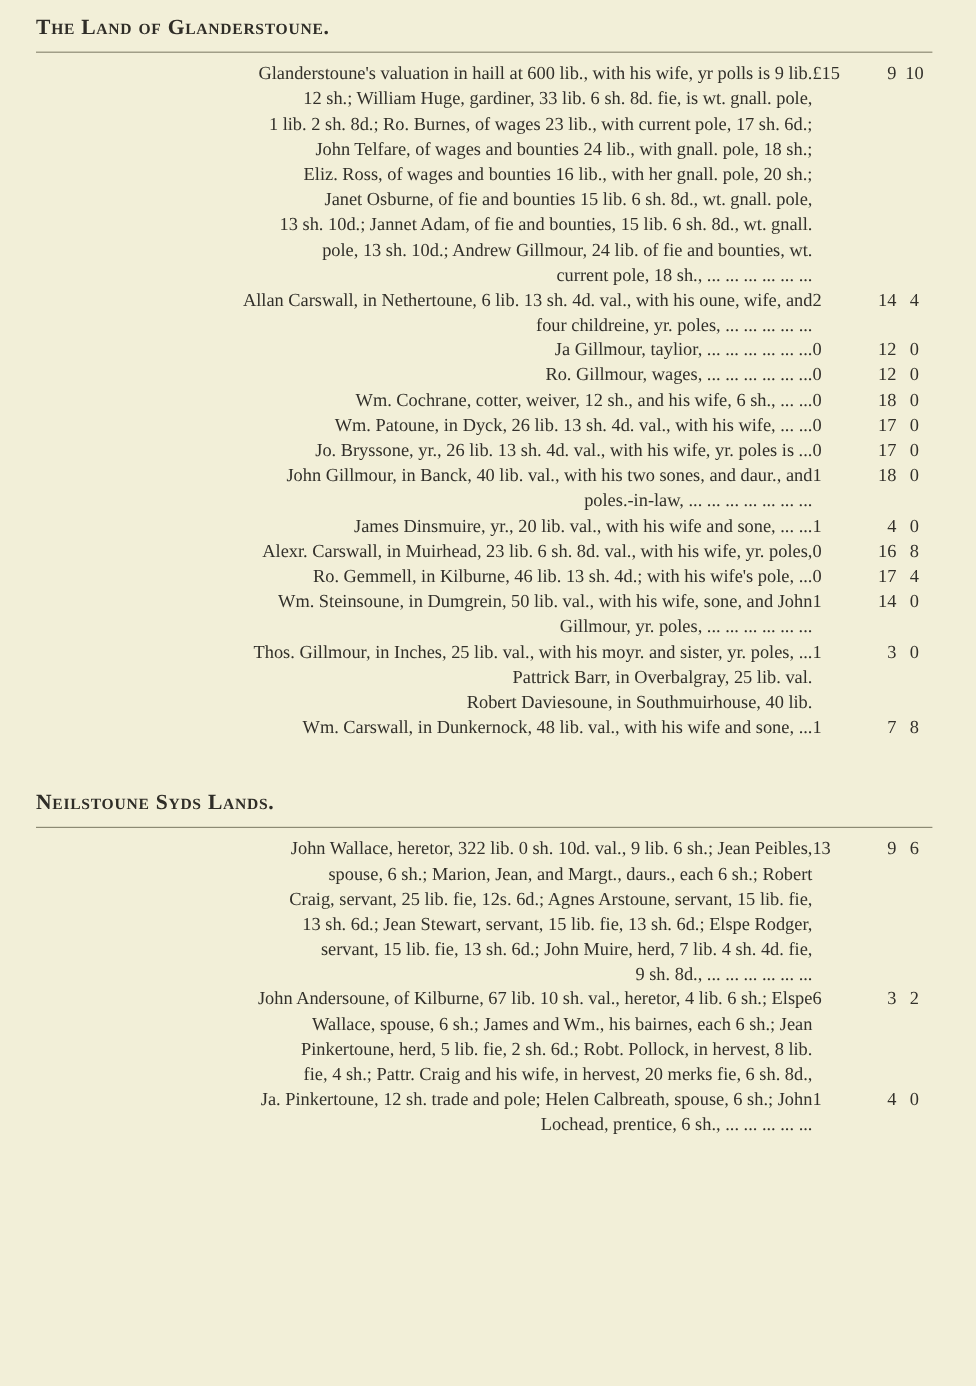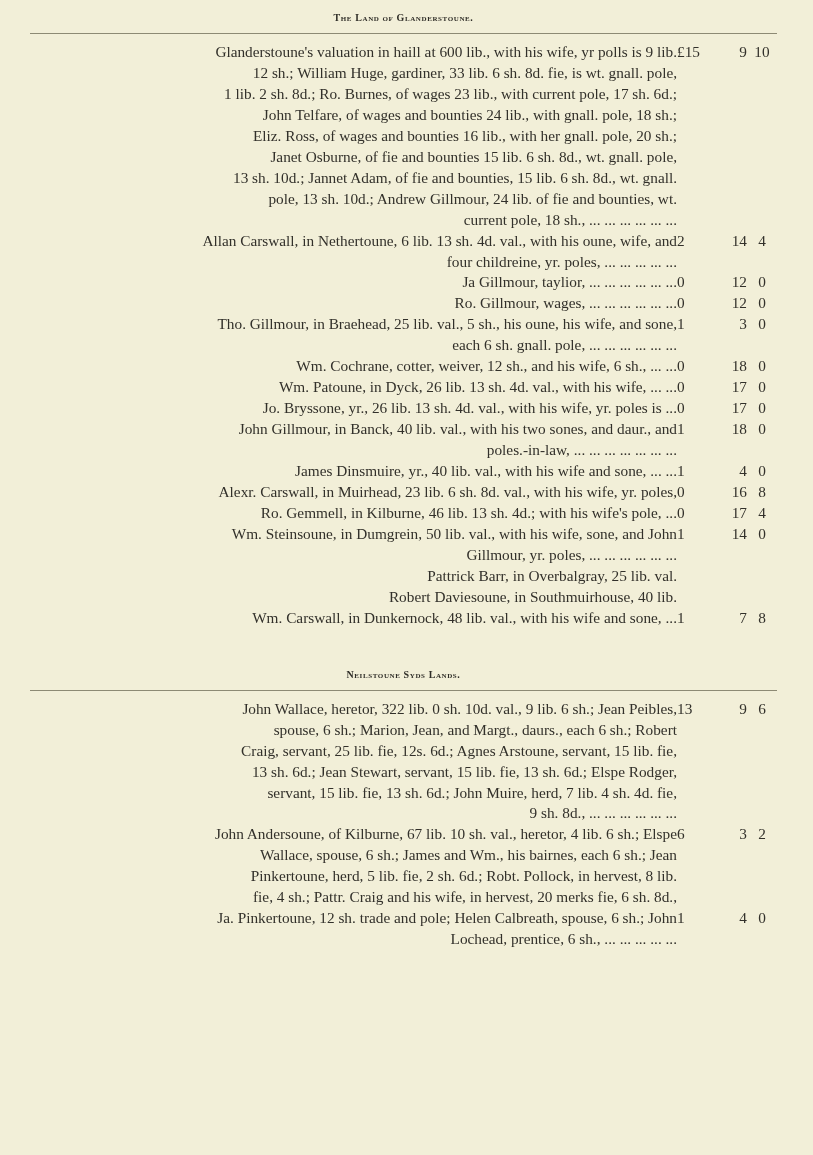--- a/index.html
+++ b/index.html
@@ -15,23 +15,22 @@
     overflow: hidden;
   }
   .page {
     position: relative;
     width: 813px;
     height: 1155px;
     box-sizing: border-box;
     padding: 12px 36px 0 30px;
   }
   .section-title {
-    text-align: center;
     font-variant: small-caps;
-    font-size: 10px;
+    font-size: 18px;
     letter-spacing: 0.6px;
     margin: 0 0 10px 0;
     color: #2f2d27;
   }
   .rule {
     border: none;
     border-top: 1px solid #8d8a74;
     margin: 2px 0 8px 0;
   }
   table.entries {
@@ -128,29 +127,20 @@
 
         <tr>
           <td class="text">
             <p class="first">Ro. Gillmour, wages,         ...         ...         ...         ...         ...         ...</p>
           </td>
           <td class="pound">0</td>
           <td class="shill">12</td>
           <td class="pence">0</td>
         </tr>
 
-        <tr>
-          <td class="text">
-            <p class="first">Tho. Gillmour, in Braehead, 25 lib. val., 5 sh., his oune, his wife, and sone,</p>
-            <p class="hang">each 6 sh. gnall. pole, ...         ...         ...         ...         ...         ...</p>
-          </td>
-          <td class="pound">1</td>
-          <td class="shill">3</td>
-          <td class="pence">0</td>
-        </tr>
 
         <tr>
           <td class="text">
             <p class="first">Wm. Cochrane, cotter, weiver, 12 sh., and his wife, 6 sh.,         ...         ...</p>
           </td>
           <td class="pound">0</td>
           <td class="shill">18</td>
           <td class="pence">0</td>
         </tr>
 
@@ -177,21 +167,21 @@
             <p class="first">John Gillmour, in Banck, 40 lib. val., with his two sones, and daur., and</p>
             <p class="hang">poles.-in-law, ...         ...         ...         ...         ...         ...         ...</p>
           </td>
           <td class="pound">1</td>
           <td class="shill">18</td>
           <td class="pence">0</td>
         </tr>
 
         <tr>
           <td class="text">
-            <p class="first">James Dinsmuire, yr., 40 lib. val., with his wife and sone,         ...         ...</p>
+            <p class="first">James Dinsmuire, yr., 20 lib. val., with his wife and sone,         ...         ...</p>
           </td>
           <td class="pound">1</td>
           <td class="shill">4</td>
           <td class="pence">0</td>
         </tr>
 
         <tr>
           <td class="text">
             <p class="first">Alexr. Carswall, in Muirhead, 23 lib. 6 sh. 8d. val., with his wife, yr. poles,</p>
           </td>
@@ -212,20 +202,28 @@
         <tr>
           <td class="text">
             <p class="first">Wm. Steinsoune, in Dumgrein, 50 lib. val., with his wife, sone, and John</p>
             <p class="hang">Gillmour, yr. poles,         ...         ...         ...         ...         ...         ...</p>
           </td>
           <td class="pound">1</td>
           <td class="shill">14</td>
           <td class="pence">0</td>
         </tr>
 
+        <tr>
+          <td class="text">
+            <p class="first">Thos. Gillmour, in Inches, 25 lib. val., with his moyr. and sister, yr. poles, ...</p>
+          </td>
+          <td class="pound">1</td>
+          <td class="shill">3</td>
+          <td class="pence">0</td>
+        </tr>
 
         <tr>
           <td class="text">
             <p class="first">Pattrick Barr, in Overbalgray, 25 lib. val.</p>
           </td>
           <td class="pound"></td>
           <td class="shill"></td>
           <td class="pence"></td>
         </tr>
 

